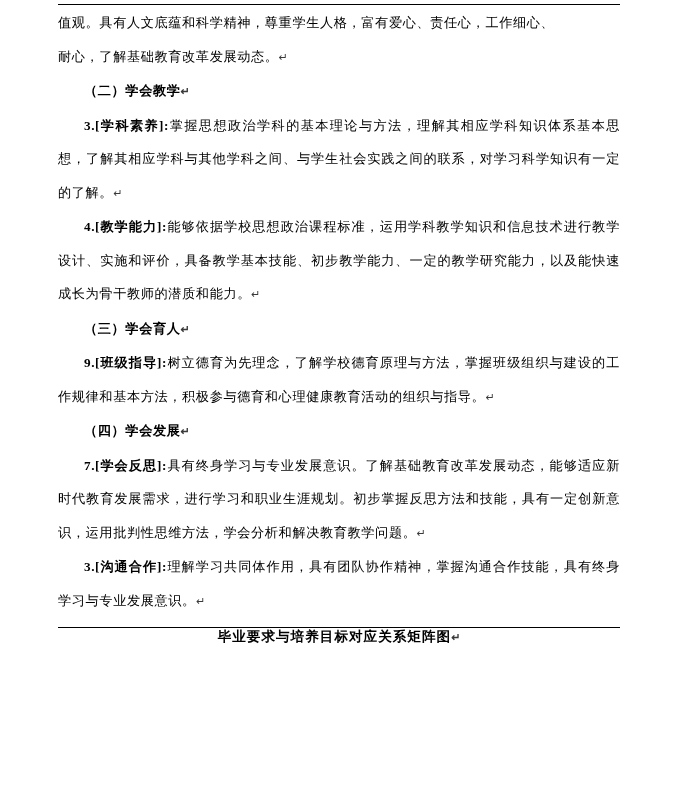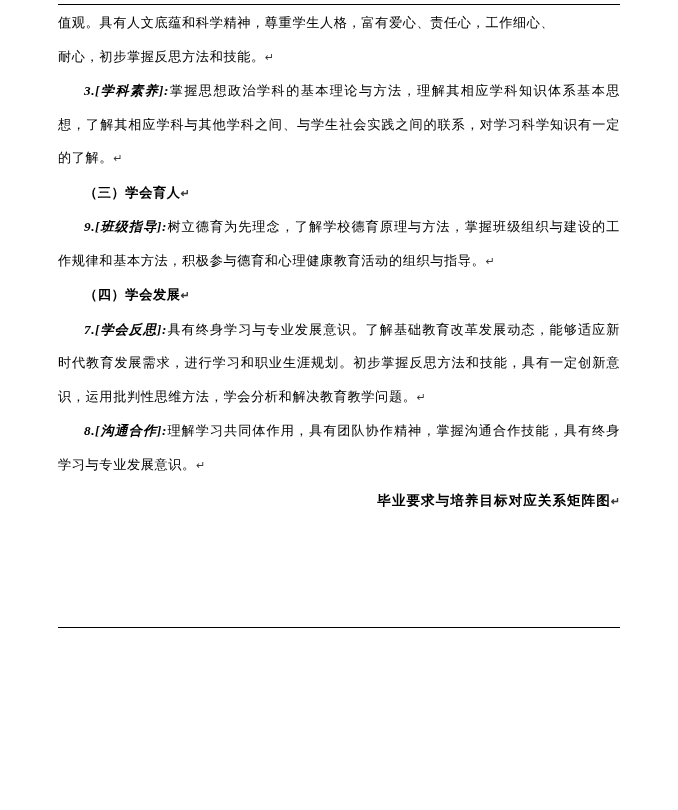--- a/index.html
+++ b/index.html
@@ -52,78 +52,83 @@
   .heading {
     font-size: 13.2px;
     line-height: 33.5px;
     letter-spacing: 0.6px;
     margin: 0;
     text-indent: 26px;
     font-weight: bold;
   }
   .bold {
     font-weight: bold;
-    font-style: italic;
   }
   .pilcrow {
     font-family: "Liberation Sans", sans-serif;
     font-size: 11px;
     color: #3a3a3a;
     letter-spacing: 0;
   }
   .matrix-title {
     font-size: 13.6px;
     line-height: 34px;
     font-weight: bold;
-    text-align: right;
+    text-align: center;
     letter-spacing: 1px;
     margin: 0;
     padding-top: 2px;
   }
 </style>
 </head>
 <body>
 
 <div class="page">
 
   <div class="rule-top"></div>
 
   <p class="para">
     <span>值观。具有人文底蕴和科学精神，尊重学生人格，富有爱心、责任心，工作细心、</span>
   </p>
 
   <p class="para">
-    <span>耐心，初步掌握反思方法和技能。</span><span class="pilcrow">↵</span>
+    <span>耐心，了解基础教育改革发展动态。</span><span class="pilcrow">↵</span>
   </p>
 
+  <p class="heading">
+    <span>（二）学会教学</span><span class="pilcrow">↵</span>
+  </p>
 
   <p class="para indent">
     <span class="bold">3.[学科素养]:</span><span>掌握思想政治学科的基本理论与方法，理解其相应学科知识体系基本思想，了解其相应学科与其他学科之间、与学生社会实践之间的联系，对学习科学知识有一定的了解。</span><span class="pilcrow">↵</span>
   </p>
 
+  <p class="para indent">
+    <span class="bold">4.[教学能力]:</span><span>能够依据学校思想政治课程标准，运用学科教学知识和信息技术进行教学设计、实施和评价，具备教学基本技能、初步教学能力、一定的教学研究能力，以及能快速成长为骨干教师的潜质和能力。</span><span class="pilcrow">↵</span>
+  </p>
 
   <p class="heading">
     <span>（三）学会育人</span><span class="pilcrow">↵</span>
   </p>
 
   <p class="para indent">
     <span class="bold">9.[班级指导]:</span><span>树立德育为先理念，了解学校德育原理与方法，掌握班级组织与建设的工作规律和基本方法，积极参与德育和心理健康教育活动的组织与指导。</span><span class="pilcrow">↵</span>
   </p>
 
 
   <p class="heading">
     <span>（四）学会发展</span><span class="pilcrow">↵</span>
   </p>
 
   <p class="para indent">
     <span class="bold">7.[学会反思]:</span><span>具有终身学习与专业发展意识。了解基础教育改革发展动态，能够适应新时代教育发展需求，进行学习和职业生涯规划。初步掌握反思方法和技能，具有一定创新意识，运用批判性思维方法，学会分析和解决教育教学问题。</span><span class="pilcrow">↵</span>
   </p>
 
   <p class="para indent">
-    <span class="bold">8.[沟通合作]:</span><span>理解学习共同体作用，具有团队协作精神，掌握沟通合作技能，具有终身学习与专业发展意识。</span><span class="pilcrow">↵</span>
+    <span class="bold">3.[沟通合作]:</span><span>理解学习共同体作用，具有团队协作精神，掌握沟通合作技能，具有终身学习与专业发展意识。</span><span class="pilcrow">↵</span>
   </p>
 
   <p class="matrix-title">
     <span>毕业要求与培养目标对应关系矩阵图</span><span class="pilcrow">↵</span>
   </p>
 
   <div class="rule-bottom"></div>
 
 </div>
 

